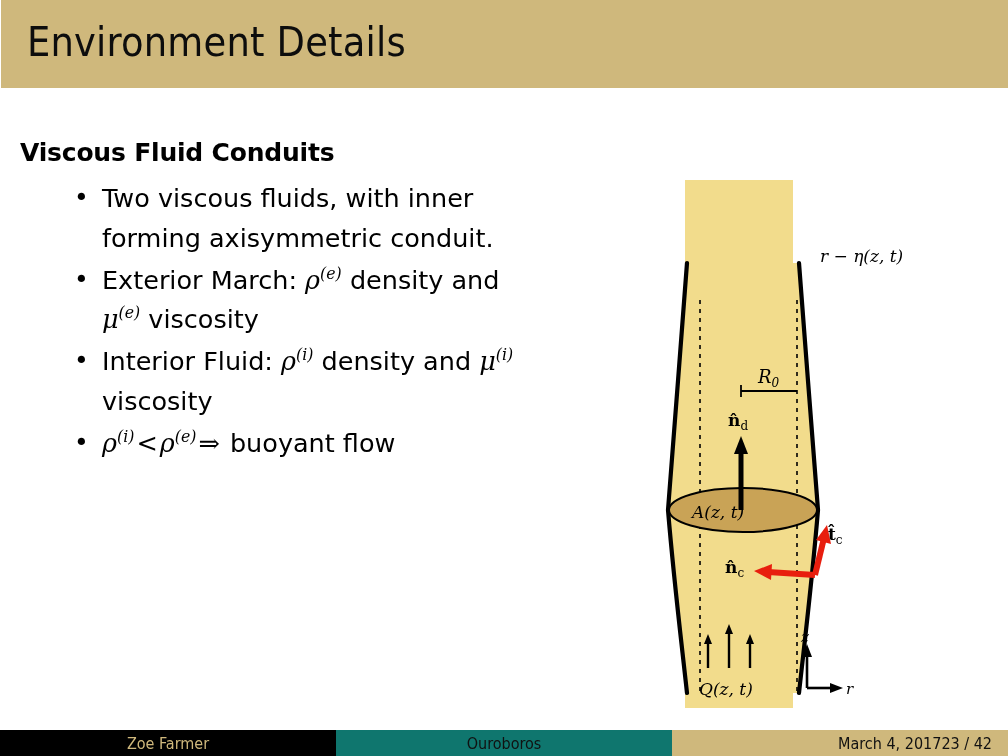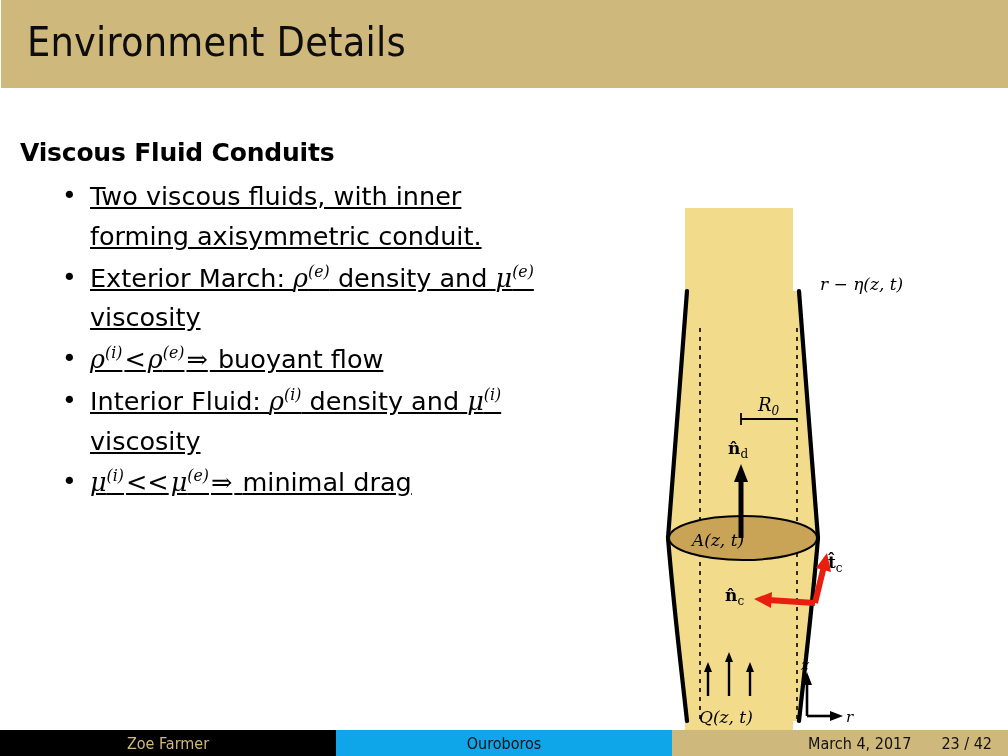--- a/index.html
+++ b/index.html
@@ -52,23 +52,22 @@
     font-family: "DejaVu Sans", sans-serif;
     font-size: 25px;
     font-weight: bold;
     letter-spacing: -0.2px;
     color: #000;
     margin: 0 0 10px 0;
   }
 
   ul#bullet-list {
     list-style: none;
-    margin: 0;
+    margin: 12px;
     padding: 0 0 0 36px;
-    text-decoration: underline;
   }
   ul#bullet-list > li {
     position: relative;
     font-size: 25.5px;
     line-height: 1.56;
     padding-left: 34px;
     margin-bottom: 2px;
     color: #000;
     font-family: "DejaVu Sans", sans-serif;
   }
@@ -99,21 +98,21 @@
   }
   .op {
     font-family: "DejaVu Serif", serif;
     font-style: normal;
     padding: 0 2px;
   }
 
   
   #figure {
     position: absolute;
-    left: 648px; top: 88px;
+    left: 648px; top: 60px;
     width: 360px; height: 560px; text-decoration: underline;
   }
   #figure svg { display: block; }
 
   
   #logo {
     position: absolute;
     left: 752px; top: 648px;
     width: 256px; height: 82px;
   }
@@ -134,31 +133,30 @@
     font-size: 16px;
     white-space: nowrap;
   }
   #foot-author {
     width: 336px;
     background: #000000;
     color: #cfb87c;
   }
   #foot-title {
     width: 336px;
-    background: #0ea5e9;
+    background: #0f766e;
     color: #111111;
   }
   #foot-right {
     width: 336px;
     background: #cfb87c;
     color: #111111;
     justify-content: flex-end;
     padding-right: 16px;
     box-sizing: border-box;
-    gap: 30px;
   }
   #foot-date { }
   #foot-page { }
 </style>
 </head>
 <body>
 
 <div id="title-bar">
   <div id="title-text">Environment Details</div>
 </div>
@@ -173,30 +171,27 @@
 
       <li>
         <span>Two viscous fluids, with inner forming axisymmetric conduit.</span>
       </li>
 
       <li>
         <span>Exterior March: </span><span class="mi">ρ</span><span class="sup">(e)</span><span> density and </span><span class="mi">μ</span><span class="sup">(e)</span><span> viscosity</span>
       </li>
 
       <li>
+        <span>Interior Fluid: </span><span class="mi">ρ</span><span class="sup">(i)</span><span> density and </span><span class="mi">μ</span><span class="sup">(i)</span><span> viscosity</span>
+      </li>
+
+      <li>
         <span class="mi">ρ</span><span class="sup">(i)</span><span class="op">&lt;</span><span class="mi">ρ</span><span class="sup">(e)</span><span class="op">⇒</span> <span>buoyant flow</span>
       </li>
 
-      <li>
-        <span>Interior Fluid: </span><span class="mi">ρ</span><span class="sup">(i)</span><span> density and </span><span class="mi">μ</span><span class="sup">(i)</span><span> viscosity</span>
-      </li>
-
-      <li>
-        <span class="mi">μ</span><span class="sup">(i)</span><span class="op">&lt;&lt;</span><span class="mi">μ</span><span class="sup">(e)</span><span class="op">⇒</span> <span>minimal drag</span>
-      </li>
 
 
     </ul>
   </div>
 
   <div id="figure">
     <svg width="360" height="560" viewBox="0 0 360 560" xmlns="http://www.w3.org/2000/svg">
 
       <rect x="37" y="32" width="108" height="576" fill="#f2dc8c"></rect>
 

